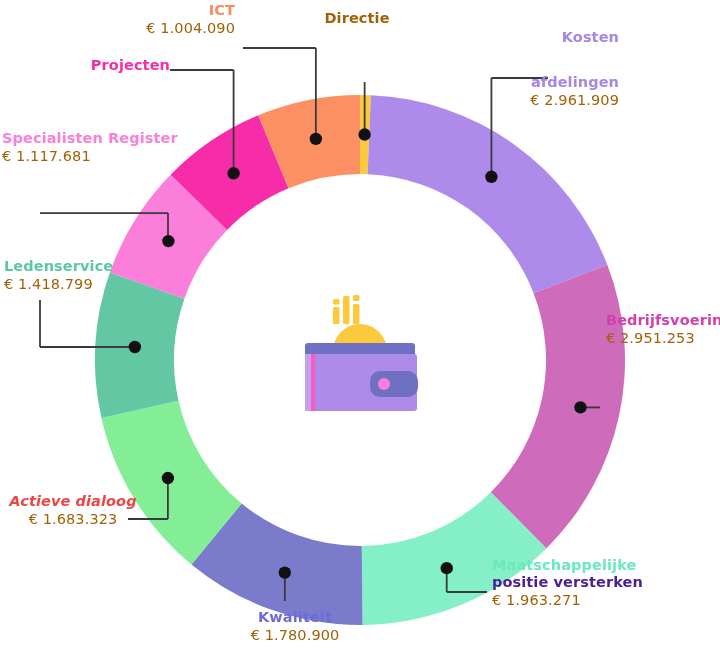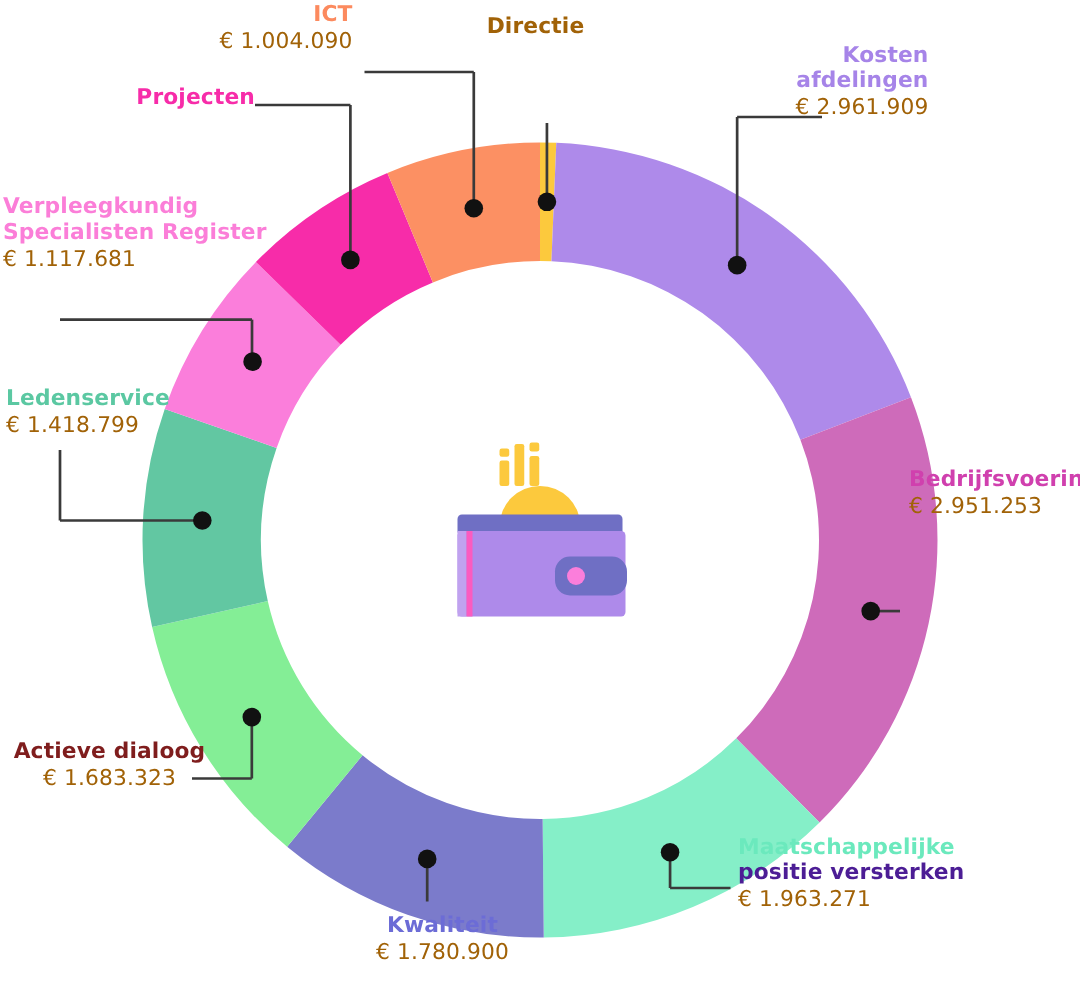--- a/index.html
+++ b/index.html
@@ -107,46 +107,45 @@
       <circle cx="24" cy="71" r="6" fill="#FB7EDB"></circle>
     </g>
   </svg>
 
   <div id="labels-layer">
       <div class="lbl ta-c" style="left: 302px; top: 10px; width: 110px;">
         <div class="cat" style="color: #a16207;">Directie</div>
       </div>
       <div class="lbl ta-l" style="left: 479px; top: 29px; width: 140px; text-align: right;">
         <div class="cat" style="color: rgb(166, 132, 232);">Kosten</div>
-        <div class="cat" style="color: rgb(166, 132, 232);">afdelingen</div>
+        <div class="cat" style="color: rgb(166, 132, 232); margin-top: 28px;">afdelingen</div>
         <div class="val">€ 2.961.909</div>
       </div>
       <div class="lbl ta-l" style="left: 606px; top: 312px; width: 120px;">
         <div class="cat" style="color: rgb(208, 64, 174);">Bedrijfsvoering</div>
         <div class="val">€ 2.951.253</div>
       </div>
       <div class="lbl ta-l" style="left: 492px; top: 557px; width: 180px;">
         <div class="cat" style="color: rgb(107, 233, 189);">Maatschappelijke</div>
         <div class="cat" style="color: #4c1d95;">positie versterken</div>
         <div class="val">€ 1.963.271</div>
       </div>
       <div class="lbl ta-c" style="left: 230px; top: 609px; width: 130px;">
         <div class="cat" style="color: rgb(108, 108, 214);">Kwaliteit</div>
         <div class="val">€ 1.780.900</div>
       </div>
       <div class="lbl ta-c" style="left: 8px; top: 493px; width: 130px;">
-        <div class="cat" style="color: #7f1d1d;">Actieve dialoog</div>
+        <div class="cat" style="color: #ef4444; font-style: italic;">Actieve dialoog</div>
         <div class="val">€ 1.683.323</div>
       </div>
       <div class="lbl ta-l" style="left: 4px; top: 258px; width: 140px;">
         <div class="cat" style="color: rgb(91, 200, 162);">Ledenservice</div>
         <div class="val">€ 1.418.799</div>
       </div>
       <div class="lbl ta-l" style="left: 2px; top: 130px; width: 190px;">
-        <div class="cat" style="color: rgb(251, 126, 216);">Verpleegkundig</div>
         <div class="cat" style="color: rgb(251, 126, 216);">Specialisten Register</div>
         <div class="val">€ 1.117.681</div>
       </div>
       <div class="lbl ta-r" style="left: 20px; top: 57px; width: 150px;">
         <div class="cat" style="color: rgb(247, 44, 169);">Projecten</div>
       </div>
       <div class="lbl ta-r" style="left: 55px; top: 2px; width: 180px;">
         <div class="cat" style="color: rgb(252, 138, 94);">ICT</div>
         <div class="val">€ 1.004.090</div>
       </div>

